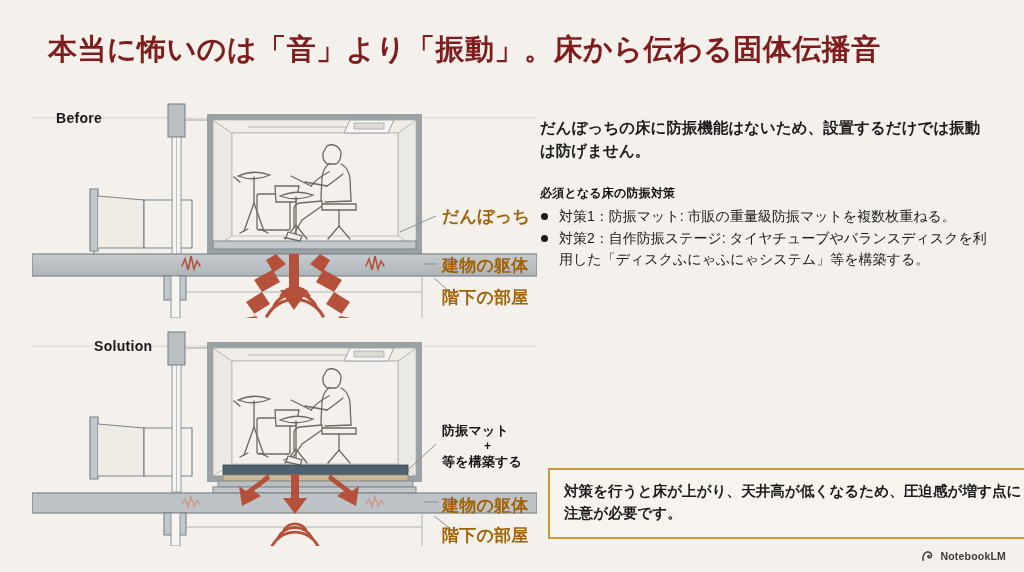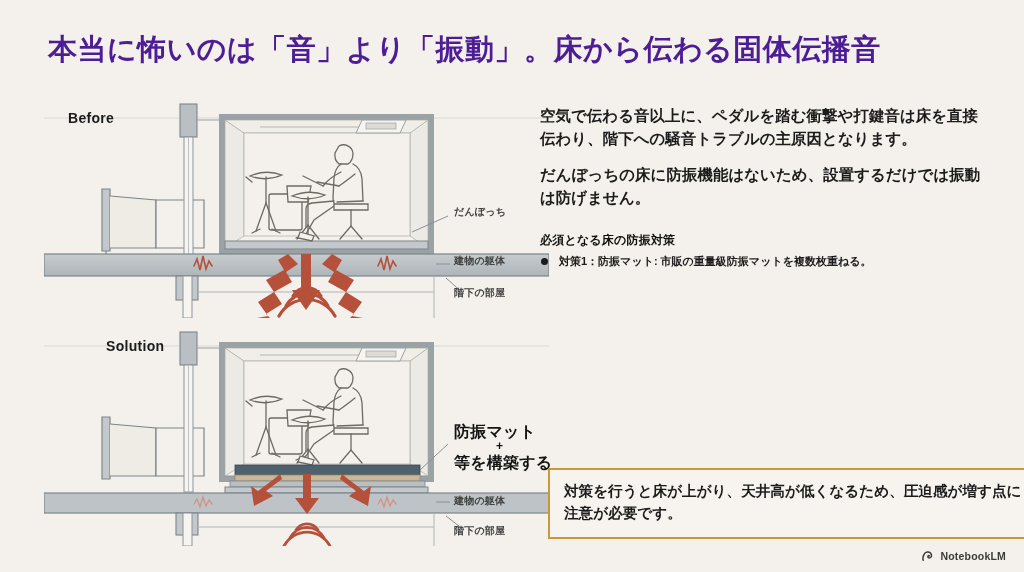--- a/index.html
+++ b/index.html
@@ -13,49 +13,49 @@
   }
   .slide{position:absolute;inset:0;}
 
   
   .title{
     position:absolute;
     left:48px; top:30px;
     font-size:29px;
     font-weight:bold;
     letter-spacing:0.5px;
-    color:#4c1d95;
+    color:#7f1d1d;
     white-space:nowrap;
   }
 
   
   .figure-col{position:absolute;left:28px;top:96px;width:505px;height:455px;}
-  .fig{position:absolute;left:16px;width:505px;height:222px;}
+  .fig{position:absolute;left:4px;width:505px;height:222px;}
   .fig-before{top:0;}
   .fig-solution{top:228px;}
 
   .fig-label{
     position:absolute;
     font-size:14px;
     font-weight:bold;
     color:#1b1b1b;
     letter-spacing:0.3px;
   }
   .fig-before .fig-label{left:24px;top:14px;}
   .fig-solution .fig-label{left:24px;top:14px;margin-left:38px;}
 
   .callout-label{
     position:absolute;
-    font-size:10px;
-    font-weight:bold;
-    color:#404040;
+    font-size:17px;
+    font-weight:bold;
+    color:#a16207;
     white-space:nowrap;
     letter-spacing:0.2px;
   }
-  .callout-label.dark{color:#141414;font-size:16px;}
+  .callout-label.dark{color:#141414;font-size:13px;}
   .callout-plus{
     position:absolute;
     font-size:12px;font-weight:bold;color:#141414;
   }
 
   
   .text-col{position:absolute;left:540px;top:104px;width:452px;}
   .para{
     font-size:15.4px;
     font-weight:bold;
@@ -72,22 +72,22 @@
     letter-spacing:0.2px;
   }
   ul.measures{
     list-style:none;
     margin:4px 0 0 0;
     padding:0;
   }
   ul.measures li{
     position:relative;
     padding-left:19px;
-    font-size:11px;
-    font-weight:bold;
+    font-size:14px;
+    font-weight:normal;
     line-height:1.5;
     color:#1b1b1b;
     margin-bottom:1px;
   }
   ul.measures li .dot{
     position:absolute;left:1px;top:0.52em;
     width:7px;height:7px;border-radius:50%;
     background:#1b1b1b;
   }
 
@@ -367,29 +367,32 @@
 
       <div class="callout-label dark" style="left:410px;top:98px;">防振マット</div>
       <div class="callout-plus" style="left:452px;top:115px;">+</div>
       <div class="callout-label dark" style="left:410px;top:129px;">等を構築する</div>
       <div class="callout-label" style="left:410px;top:170px;">建物の躯体</div>
       <div class="callout-label" style="left:410px;top:200px;">階下の部屋</div>
     </div>
   </div>
 
   <div class="text-col">
-    <div class="para">空気で伝わる音以上に、ペダルを踏む衝撃や打鍵音は床を直接伝わり、階下への騒音トラブルの主原因となります。</div>
     <div class="para second">だんぼっちの床に防振機能はないため、設置するだけでは振動は防げません。</div>
 
     <div class="section-head">必須となる床の防振対策</div>
 
     <ul class="measures">
       <li>
         <span class="dot"></span>
         <span>対策1：防振マット: 市販の重量級防振マットを複数枚重ねる。</span>
+      </li>
+      <li>
+        <span class="dot"></span>
+        <span>対策2：自作防振ステージ: タイヤチューブやバランスディスクを利用した「ディスクふにゃふにゃシステム」等を構築する。</span>
       </li>
     </ul>
   </div>
 
   <div class="note-box">
     <div class="note-text">対策を行うと床が上がり、天井高が低くなるため、圧迫感が増す点に注意が必要です。</div>
   </div>
 
   <div class="brand">
     <svg width="13" height="11" viewBox="0 0 13 11">

